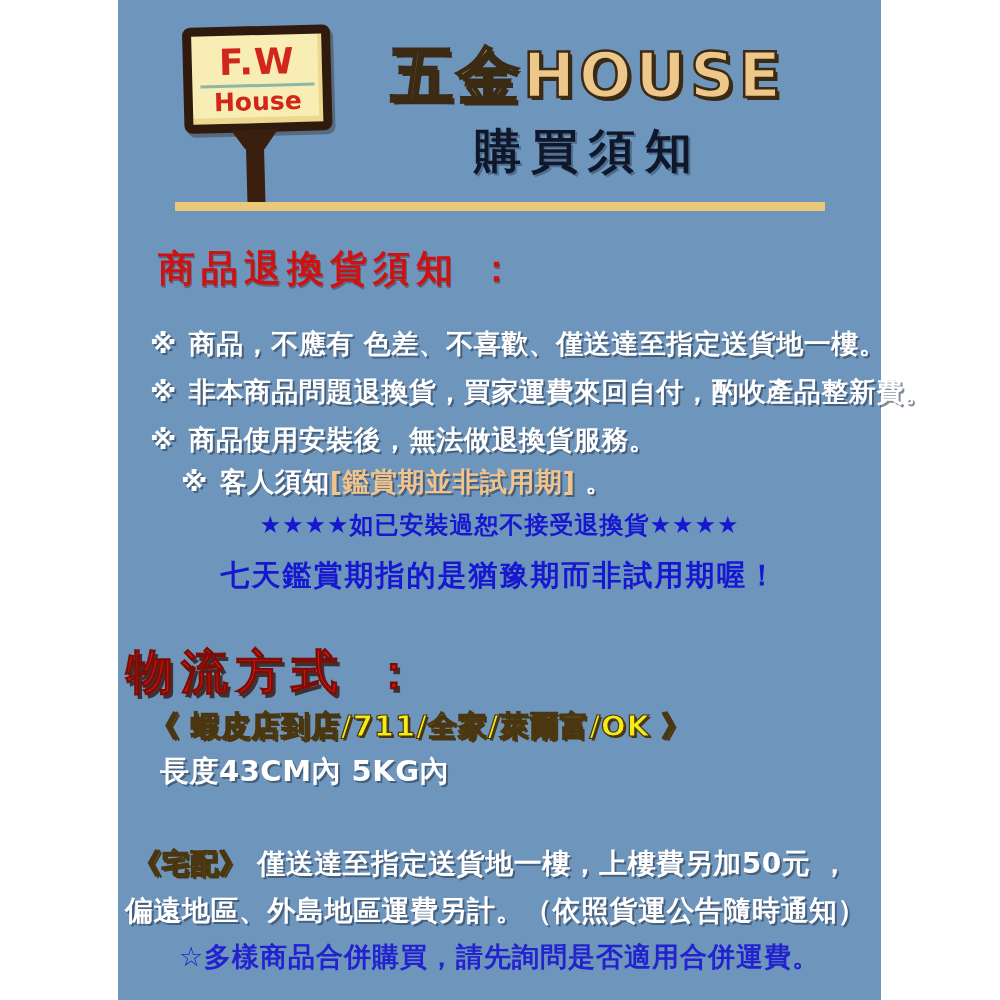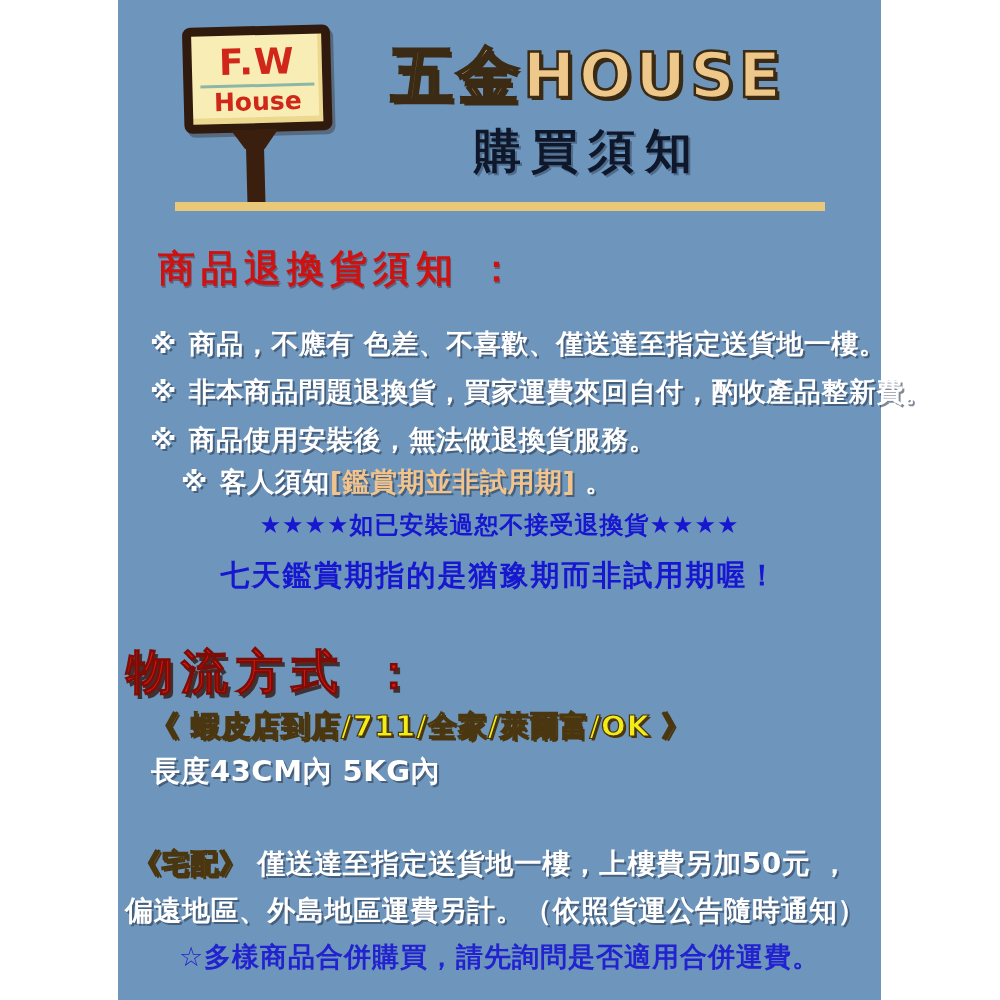--- a/index.html
+++ b/index.html
@@ -68,21 +68,21 @@
     left:8px;top:641px;font-size:47px;font-weight:bold;color:#e81414;
     letter-spacing:8px;-webkit-text-stroke:1px #7a0d05;
     text-shadow:3px 4px 0 rgba(45,15,5,.75);
   }
   .yellow-text{
     color:#f3ec16;font-weight:bold;
     -webkit-text-stroke:1.2px #4a3610;
     text-shadow:2px 2px 0 #4a3610;
   }
   .ship-1{left:32px;top:707px;font-size:29px;letter-spacing:1px;}
-  .ship-2{left:33px;top:752px;font-size:29px;}
+  .ship-2{left:42px;top:752px;font-size:29px;}
   .ship-3{left:30px;top:798px;font-size:28px;}
   .ship-4{left:15px;top:845px;font-size:28px;}
   .ship-5{left:7px;top:892px;font-size:28px;}
   .ship-3 .yellow-text,.ship-4 .yellow-text{font-size:28px;}
   .footer-note{top:939px;font-size:27px;color:#2222cf;letter-spacing:1px;}
 </style>
 </head>
 <body>
 
 <div class="card">

